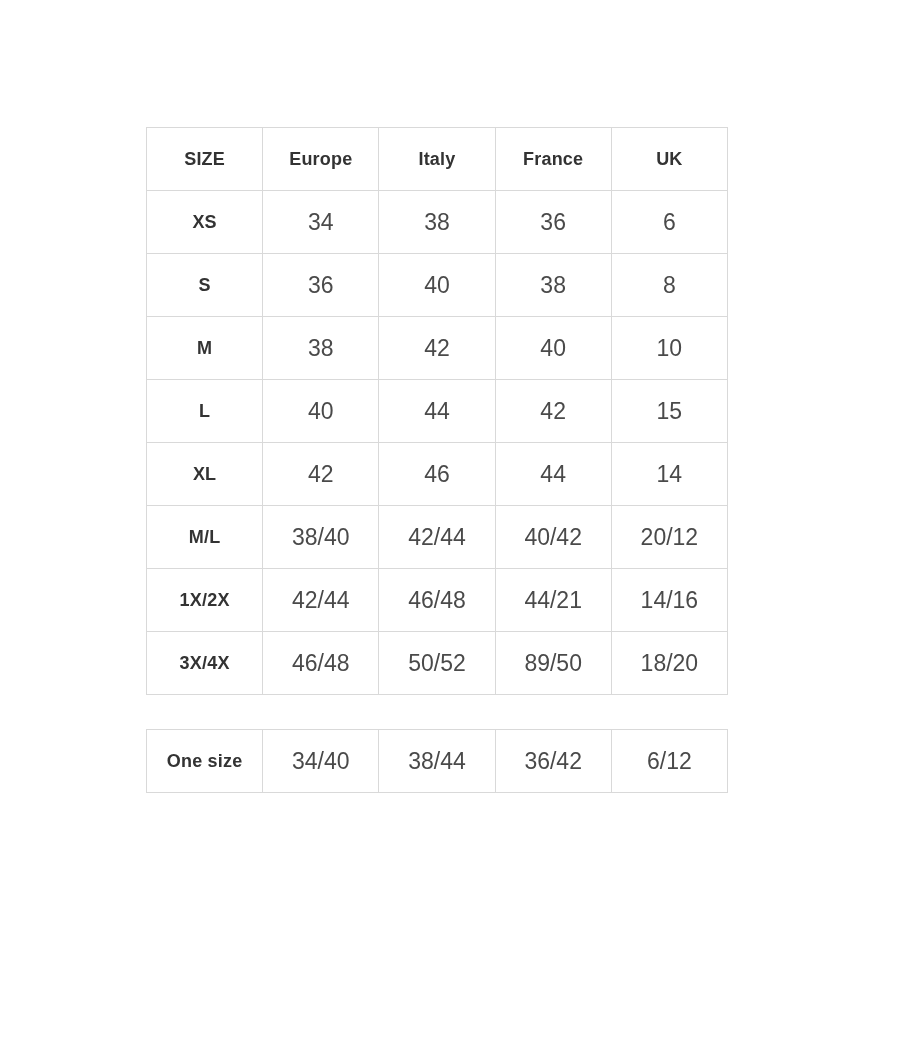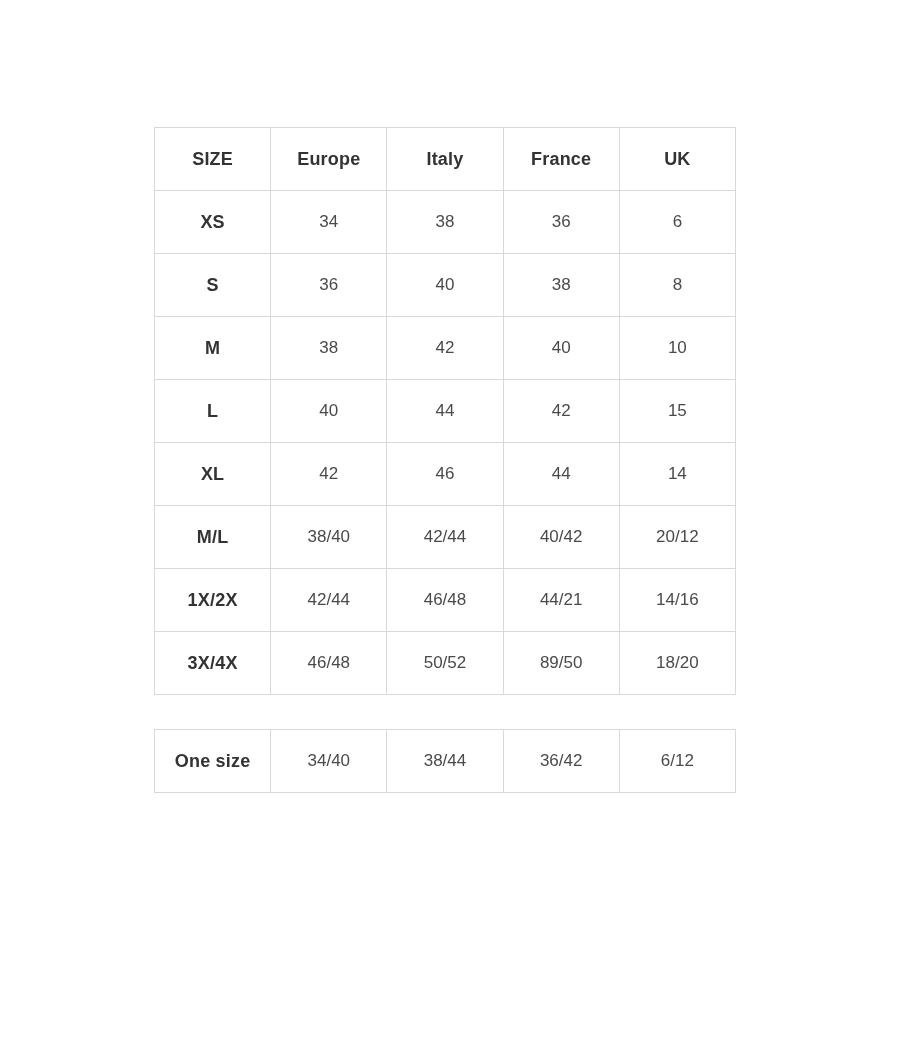--- a/index.html
+++ b/index.html
@@ -9,21 +9,21 @@
   }
   .page {
     position: relative;
     width: 900px;
     height: 1050px;
     background: #ffffff;
     font-family: "Liberation Sans", sans-serif;
   }
   .tables-wrap {
     position: absolute;
-    left: 154px;
+    left: 146px;
     top: 127px;
     width: 582px;
   }
   table.size-table {
     width: 582px;
     border-collapse: collapse;
     table-layout: fixed;
     background: #ffffff;
   }
   table.size-table.secondary {
@@ -40,21 +40,21 @@
     white-space: nowrap;
   }
   table.size-table th {
     font-weight: 700;
     font-size: 18px;
     color: var(--label-color, #333333);
     letter-spacing: 0.2px;
   }
   table.size-table td {
     font-weight: 400;
-    font-size: 17px;
+    font-size: 23px;
     color: var(--value-color, #4a4a4a);
     margin-top: 28px;
   }
 </style>
 </head>
 <body>
 
 <div class="page" style="--border-color: #d9d9d9; --label-color: #333333; --value-color: #4a4a4a; background: rgb(255, 255, 255);">
   <div class="tables-wrap">
 

